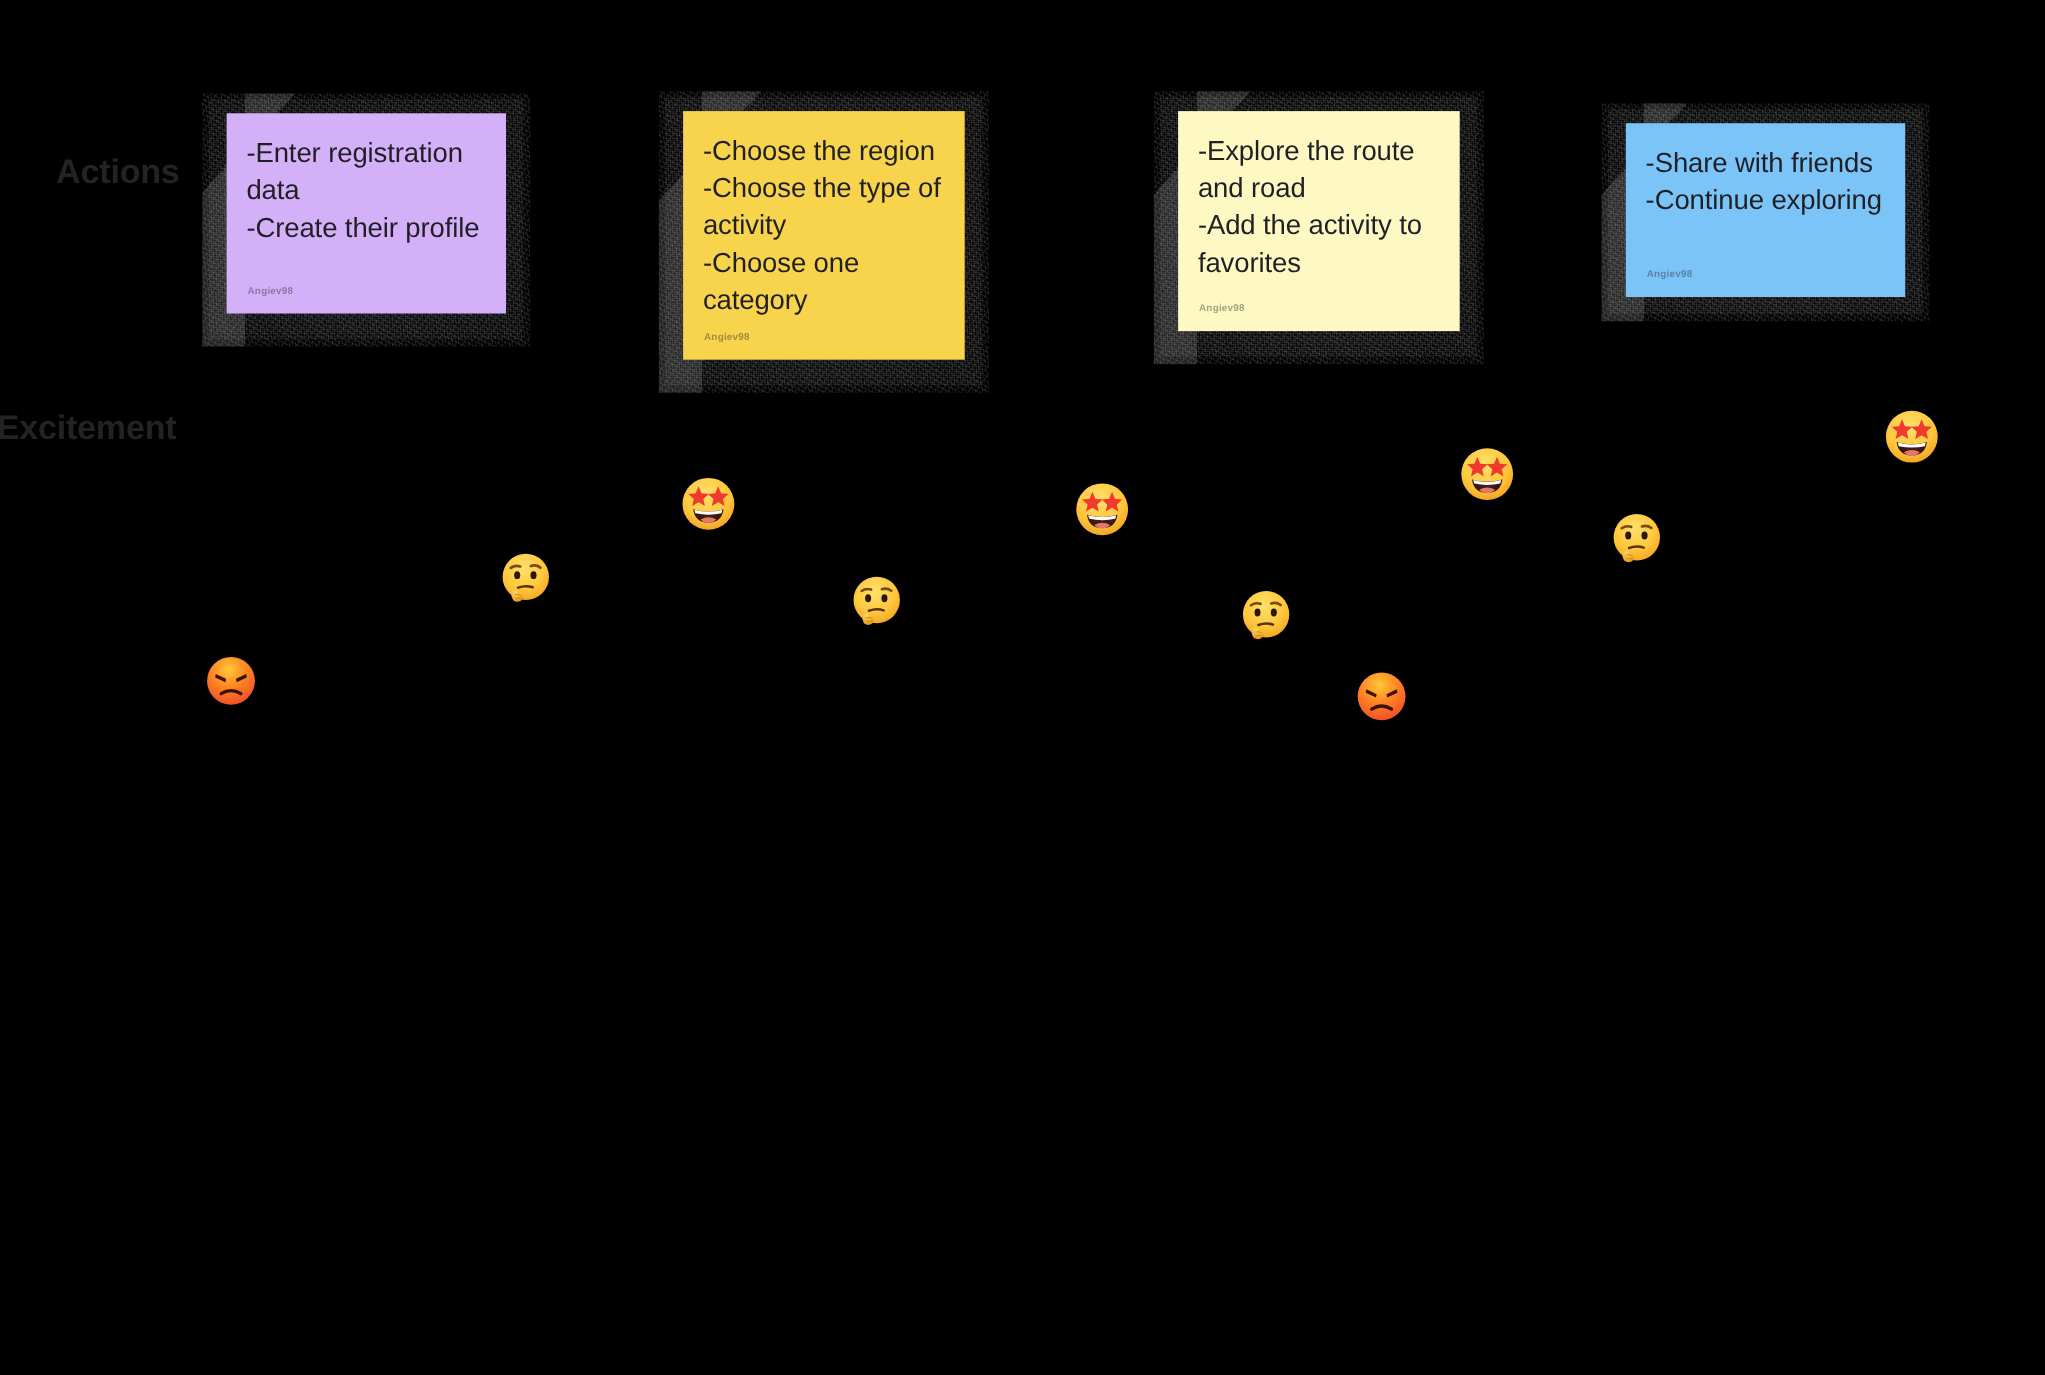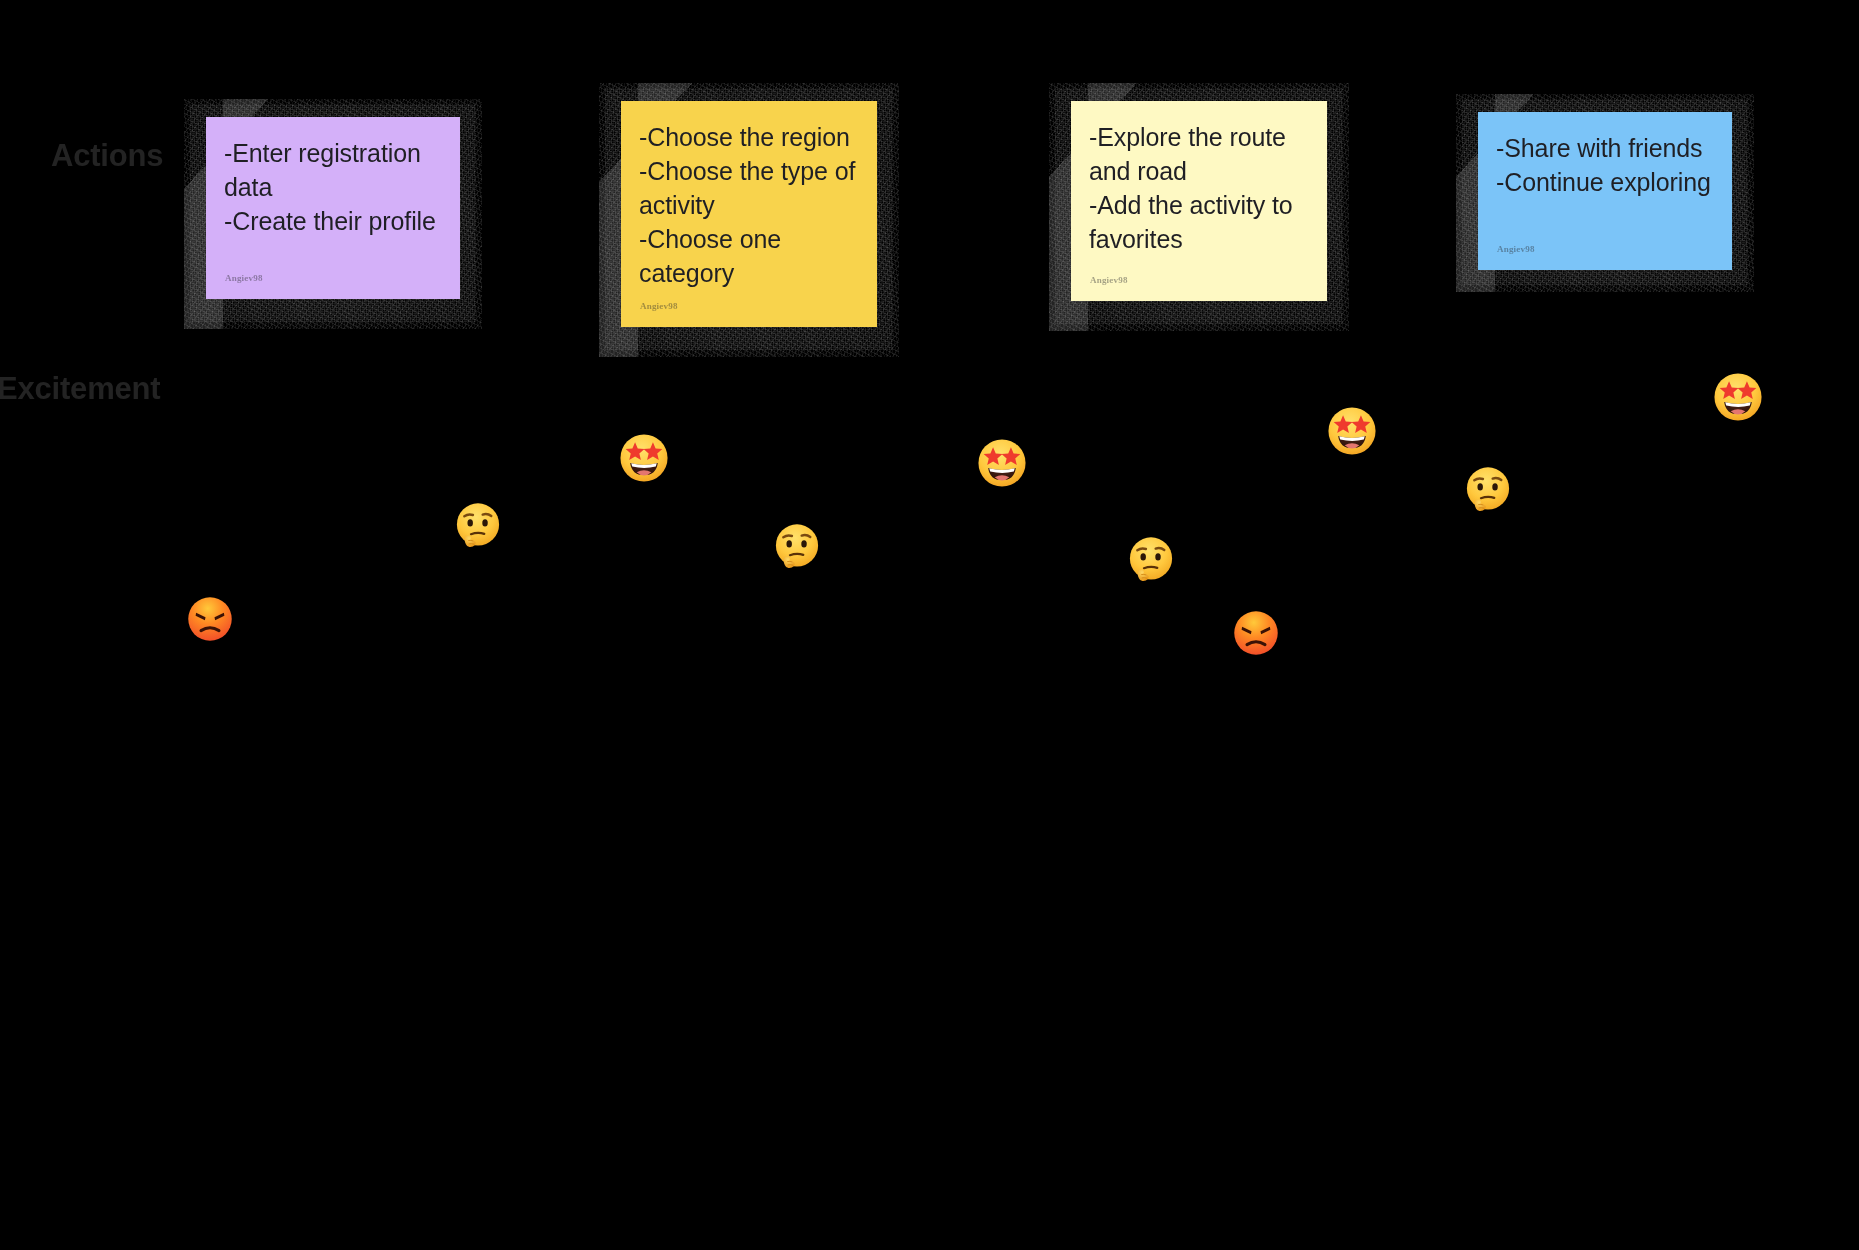--- a/index.html
+++ b/index.html
@@ -67,39 +67,38 @@
     letter-spacing:-0.1px;
   }
   .note-author{
     position:absolute;
     left:19px;
     bottom:16px;
     font-size:9px;
     font-weight:600;
     color:rgba(40,40,45,0.42);
     letter-spacing:.2px;
-    font-family:Liberation Serif, serif;
   }
 
   
   .emoji{
     position:absolute;
     line-height:1;
     user-select:none;
   }
   .emoji svg{display:block;}
 </style>
 </head>
 <body>
 
 <div id="canvas">
 
 <div class="row-label" style="left: 30px; top: 140px; color: rgb(35, 35, 35); margin-left: 21px;">Actions</div>
     <div class="row-label" style="left: -3px; top: 373px; color: rgb(35, 35, 35);">Excitement</div>
-    <div class="note-wrap" style="left: 206px; top: 117px; width: 254px; height: 182px;">
+    <div class="note-wrap" style="left: 206px; top: 103px; width: 254px; height: 182px;">
       <div class="note-shadow"></div>
       <div class="note" style="width: 254px; height: 182px; background: rgb(212, 176, 249);">
         <div class="note-text">-Enter registration data
 -Create their profile</div>
         <div class="note-author">Angiev98</div>
       </div>
     </div>
     <div class="note-wrap" style="left: 621px; top: 101px; width: 256px; height: 226px;">
       <div class="note-shadow"></div>
       <div class="note" style="width: 256px; height: 226px; background: rgb(248, 211, 76);">

